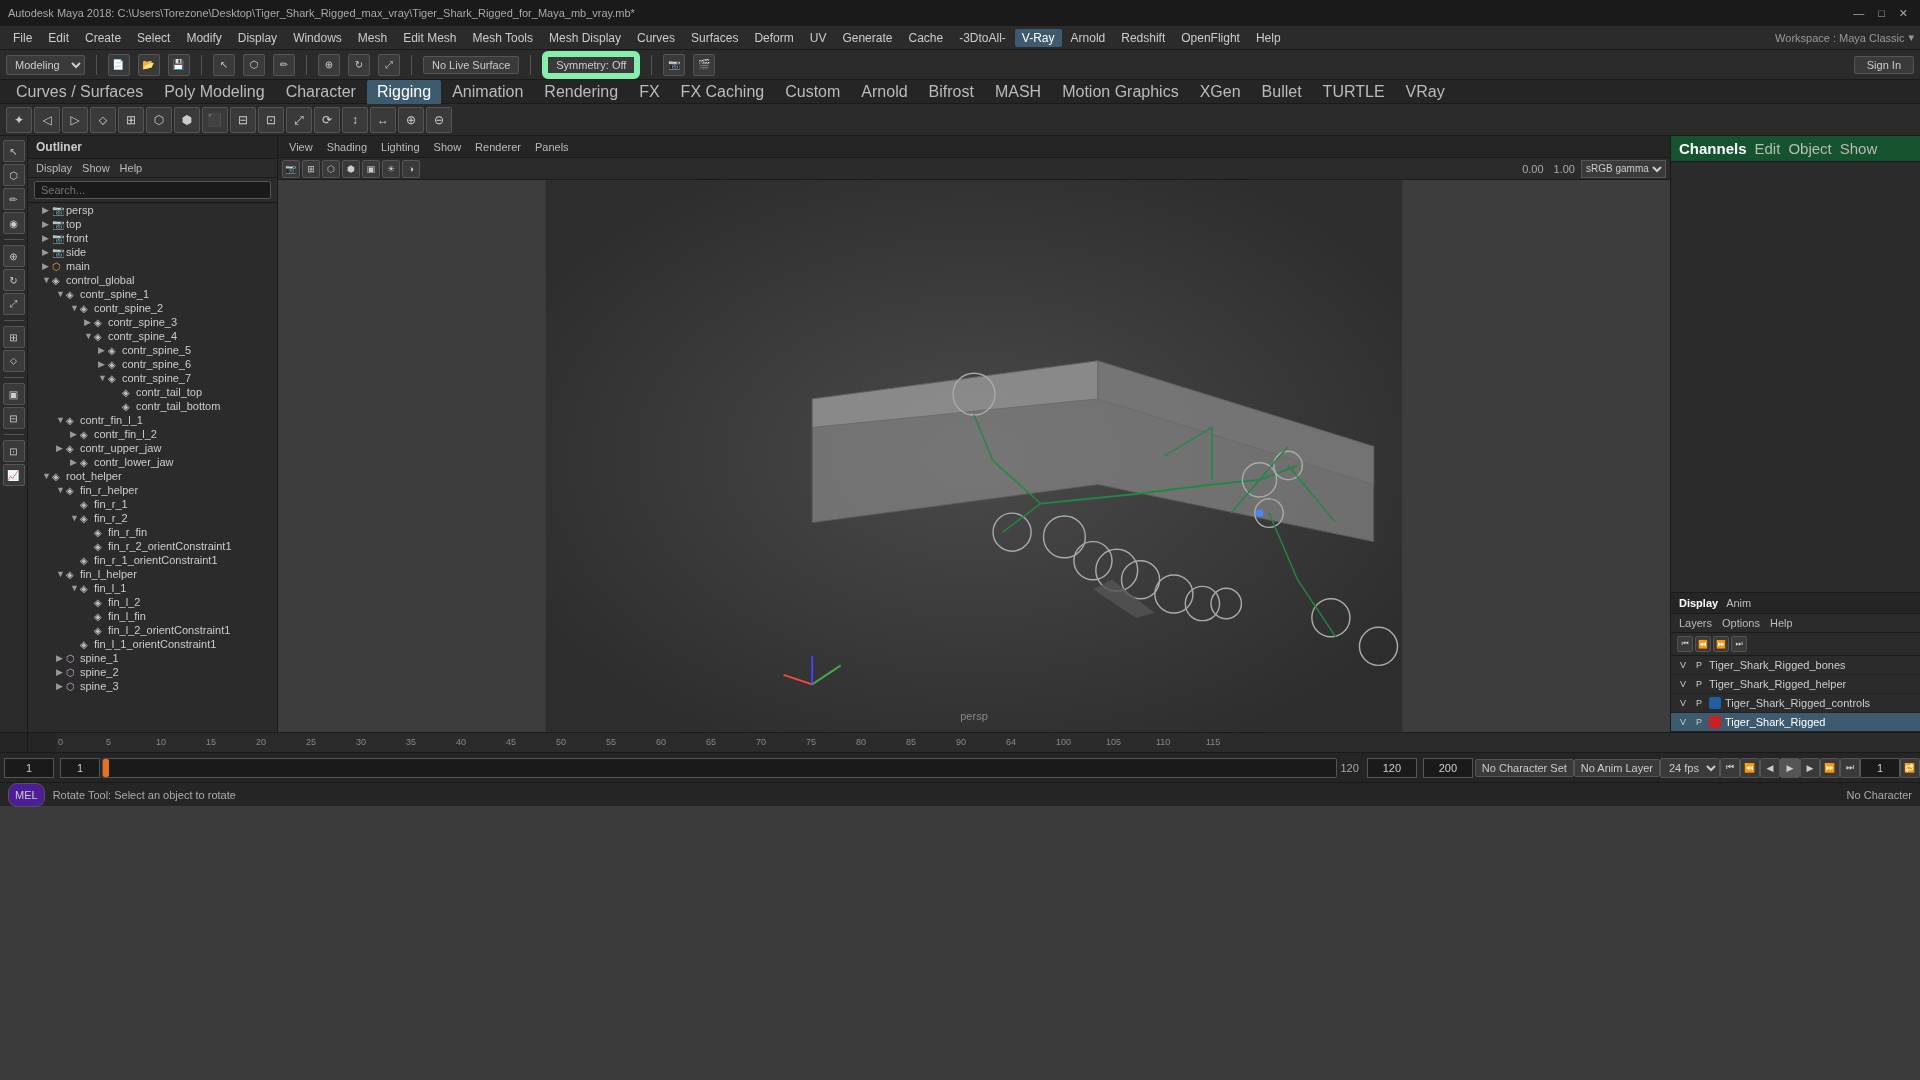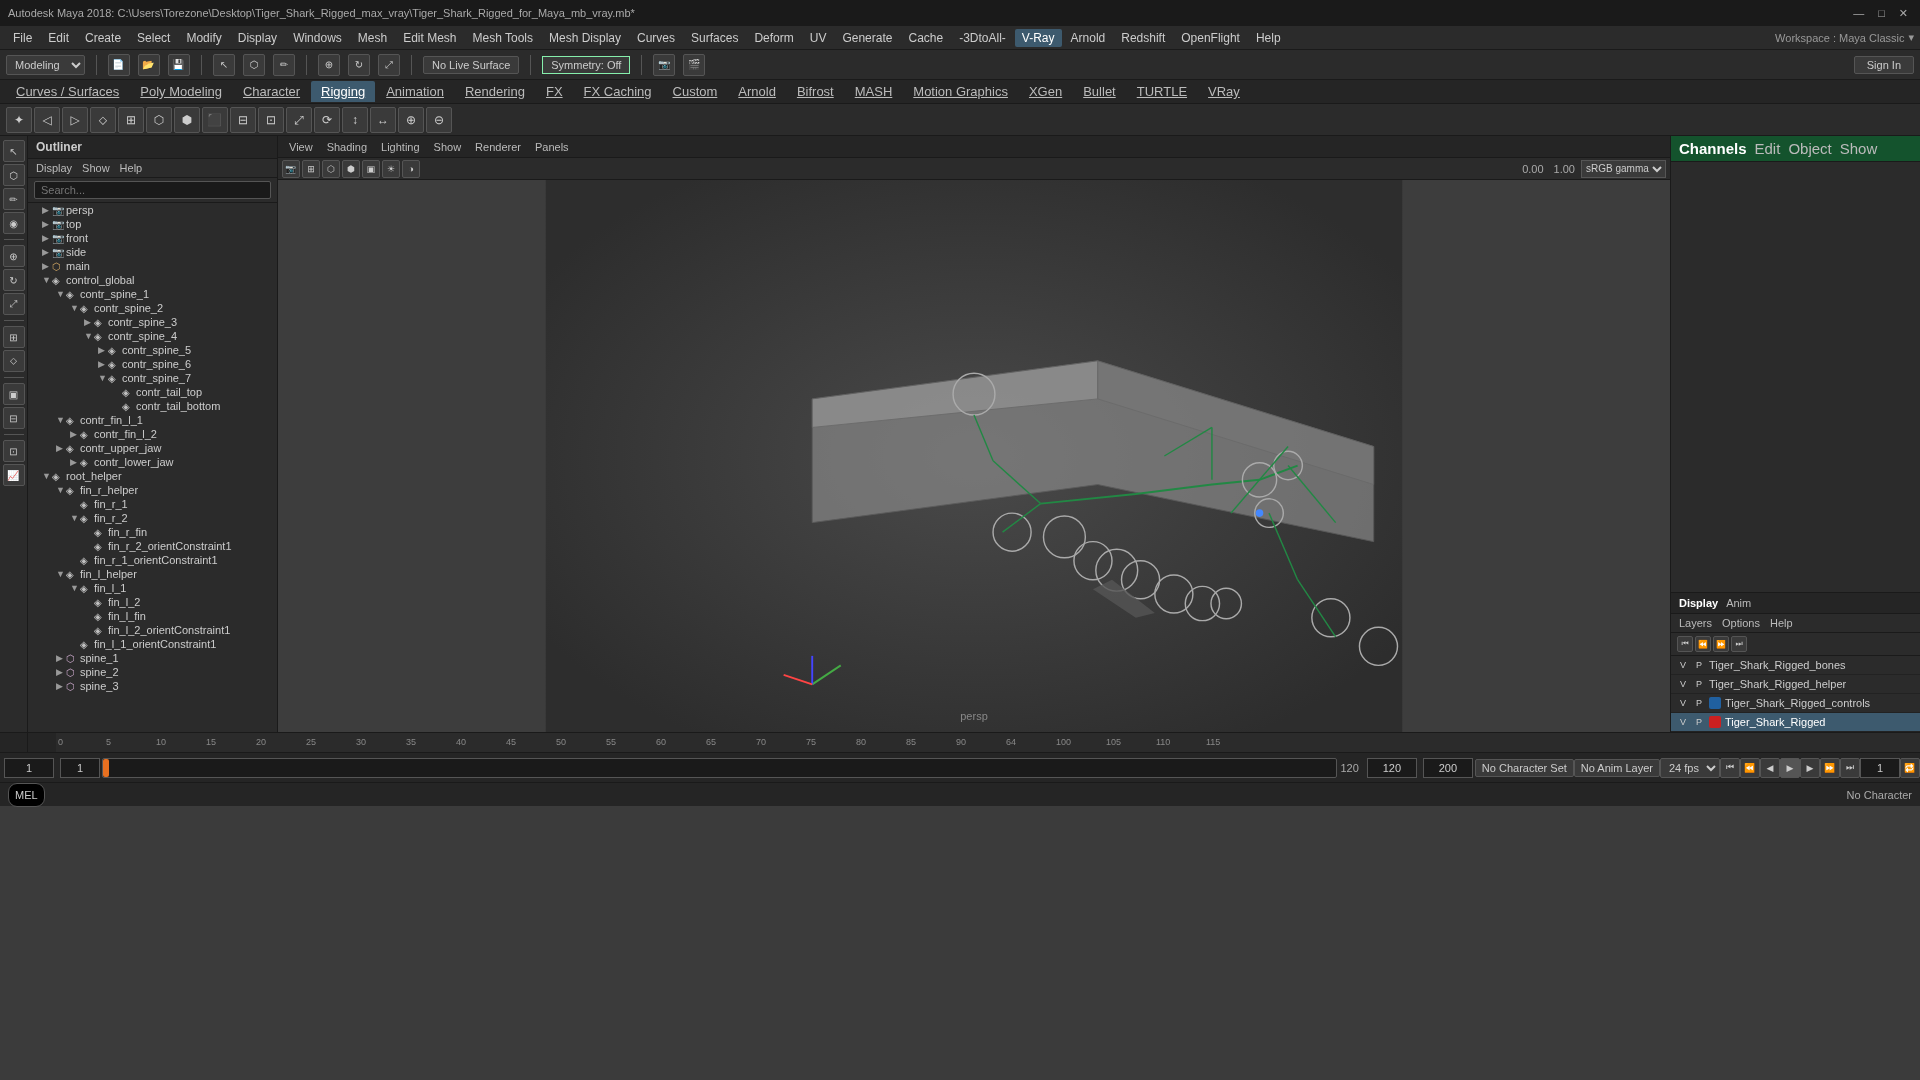--- a/index.html
+++ b/index.html
@@ -25,29 +25,29 @@
 
     
     #toolbar1 {
       width: 100%; height: 30px; background: #2b2b2b; display: flex; align-items: center;
       padding: 0 6px; gap: 8px; border-bottom: 1px solid #1a1a1a;
     }
     .tb-select { background: #3a3a3a; border: 1px solid #555; color: #ccc; font-size: 11px; height: 20px; padding: 0 4px; border-radius: 2px; }
     .tb-sep { width: 1px; height: 20px; background: #555; margin: 0 3px; }
     .tb-btn { width: 22px; height: 22px; background: #3a3a3a; border: 1px solid #555; border-radius: 2px; cursor: pointer; display: flex; align-items: center; justify-content: center; font-size: 10px; color: #ccc; }
     .tb-live { background: #3a3a3a; border: 1px solid #555; border-radius: 2px; padding: 2px 8px; font-size: 11px; cursor: pointer; }
-    .tb-sym { background: #3a3a3a; border: 1px solid #86efac; border-radius: 0; padding: 2px 8px; font-size: 11px; cursor: pointer; }
+    .tb-sym { background: #3a3a3a; border: 6px solid #86efac; border-radius: 6px; padding: 2px 8px; font-size: 11px; cursor: pointer; }
     .tb-signin { background: #3a3a3a; border: 1px solid #555; border-radius: 2px; padding: 2px 12px; font-size: 11px; cursor: pointer; }
 
     
     #module-tabs {
       width: 100%; height: 24px; background: #252525; display: flex; align-items: center;
       padding: 0 6px; gap: 1px; border-bottom: 1px solid #1a1a1a;
     }
-    .mod-tab { padding: 3px 10px; font-size: 13px; cursor: pointer; border-radius: 2px 2px 0 0; color: #bbb; text-decoration: underline; }
+    .mod-tab { padding: 3px 10px; font-size: 16px; cursor: pointer; border-radius: 2px 2px 0 0; color: #bbb; }
     .mod-tab.active { background: #3d5a6e; color: #fff; }
 
     
     #toolshelf {
       width: 100%; height: 32px; background: #2b2b2b; display: flex; align-items: center;
       padding: 0 6px; gap: 2px; border-bottom: 1px solid #1a1a1a;
     }
     .ts-btn { width: 26px; height: 26px; background: #3a3a3a; border: 1px solid #555; border-radius: 2px; cursor: pointer; display: flex; align-items: center; justify-content: center; font-size: 12px; color: #ccc; }
 
     
@@ -120,21 +120,21 @@
     
     #timeline {
       width: 100%; height: 20px; background: #252525; border-top: 1px solid #1a1a1a;
       display: flex; align-items: center; position: relative; overflow: hidden;
     }
     #timeline-ruler { flex: 1; height: 100%; background: #2b2b2b; position: relative; margin-left: 28px; }
     .tick-label { position: absolute; font-size: 9px; color: #888; top: 4px; }
 
     
     #status-bar { width: 100%; height: 24px; background: #252525; display: flex; align-items: center; padding: 0 8px; gap: 8px; border-top: 1px solid #1a1a1a; }
-    #mel-btn { background: #000000; border: 1px solid #555; border-radius: 9px; padding: 5px 6px; font-size: 11px; cursor: pointer; }
+    #mel-btn { background: #4c1d95; border: 1px solid #555; border-radius: 9px; padding: 5px 6px; font-size: 11px; cursor: pointer; }
     #status-text { flex: 1; font-size: 11px; color: #aaa; }
 
     
     #outliner-tree::-webkit-scrollbar { width: 8px; }
     #outliner-tree::-webkit-scrollbar-track { background: #1a1a1a; }
     #outliner-tree::-webkit-scrollbar-thumb { background: #555; border-radius: 4px; }
 
     
     #anim-row { width: 100%; height: 30px; background: #252525; display: flex; align-items: center; border-top: 1px solid #1a1a1a; }
     #range-start { width: 50px; height: 20px; background: #1a1a1a; border: 1px solid #555; color: #ccc; font-size: 11px; text-align: center; margin: 0 4px; }
@@ -773,14 +773,15 @@
   <span class="transport-btn" style="background:#555;">▶</span>
   <span class="transport-btn">▶</span>
   <span class="transport-btn">⏩</span>
   <span class="transport-btn">⏭</span>
   <input id="current-frame" type="text" value="1" style="">
   <span class="transport-btn">🔁</span>
 </div>
 
 <div id="status-bar">
   <span id="mel-btn">MEL</span>
+  <span id="status-text">Rotate Tool: Select an object to rotate</span>
   <span style="margin-left:auto; font-size:11px; color:#aaa;">No Character</span>
 </div>
 
 </body></html>

